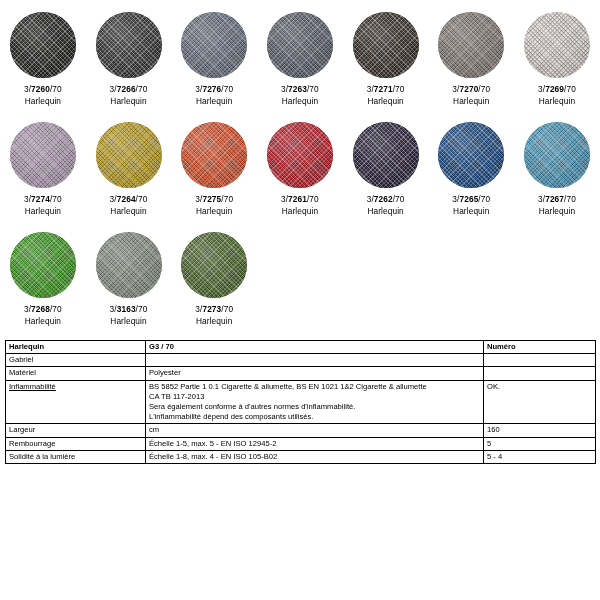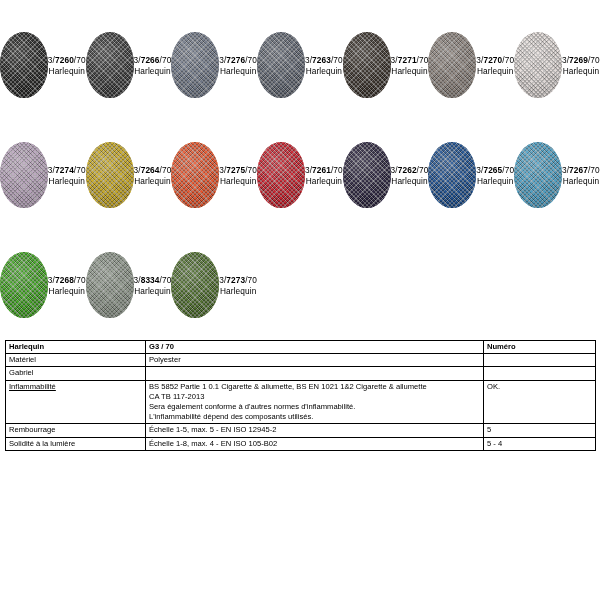--- a/index.html
+++ b/index.html
@@ -22,21 +22,21 @@
     padding: 8px 0 0 0;
   }
   .swatch-row {
     display: flex;
     height: 110px;
   }
   .swatch-cell {
     width: 85.7px;
     flex: 0 0 85.7px;
     display: flex;
-    flex-direction: row;
+    flex-direction: column;
     align-items: center;
   }
   .swatch-disc {
     width: 66px;
     height: 66px;
     border-radius: 50%;
     position: relative;
     overflow: hidden;
     margin-top: 4px;
   }
@@ -277,21 +277,21 @@
           <div class="swatch-code"><span>3/</span><b>7268</b><span>/70</span></div>
           <div class="swatch-name">Harlequin</div>
         </div>
       </div>
       <div class="swatch-cell">
         <div class="swatch-disc" style="background: rgb(198, 205, 194);">
           <div class="weave" style="background-color: rgb(139, 148, 135);"></div>
           <div class="sheen"></div>
         </div>
         <div class="swatch-caption">
-          <div class="swatch-code"><span>3/</span><b>8334</b><span>/70</span></div>
+          <div class="swatch-code"><span>3/</span><b>3163</b><span>/70</span></div>
           <div class="swatch-name">Harlequin</div>
         </div>
       </div>
       <div class="swatch-cell">
         <div class="swatch-disc" style="background: rgb(144, 173, 98);">
           <div class="weave" style="background-color: rgb(78, 110, 44);"></div>
           <div class="sheen"></div>
         </div>
         <div class="swatch-caption">
           <div class="swatch-code"><span>3/</span><b>7273</b><span>/70</span></div>
@@ -308,40 +308,45 @@
         <col class="c-value">
         <col class="c-num">
     </colgroup>
     <tbody id="spec-table-body">
         <tr>
           <td class="bold">Harlequin</td>
           <td class="bold">G3 / 70</td>
           <td class="bold">Numéro</td>
         </tr>
         <tr>
+          <td>Gabriel</td>
+          <td></td>
+          <td></td>
+        </tr>
+        <tr>
           <td>Matériel</td>
           <td>Polyester</td>
-          <td></td>
-        </tr>
-        <tr>
-          <td>Gabriel</td>
-          <td></td>
           <td></td>
         </tr>
         <tr>
           <td class="vmid">Inflammabilité</td>
           <td class="multi">
             <div>BS 5852 Partie 1 0.1 Cigarette &amp; allumette, BS EN 1021 1&amp;2 Cigarette &amp; allumette</div>
             <div>CA TB 117-2013</div>
             <div>Sera également conforme à d'autres normes d'inflammabilité.</div>
             <div>L'inflammabilité dépend des composants utilisés.</div>
           </td>
           <td>OK.</td>
         </tr>
         <tr>
+          <td>Largeur</td>
+          <td>cm</td>
+          <td>160</td>
+        </tr>
+        <tr>
           <td>Rembourrage</td>
           <td>Échelle 1-5, max. 5 - EN ISO 12945-2</td>
           <td>5</td>
         </tr>
         <tr>
           <td>Solidité à la lumière</td>
           <td>Échelle 1-8, max. 4 - EN ISO 105-B02</td>
           <td>5 - 4</td>
         </tr>
       </tbody>

